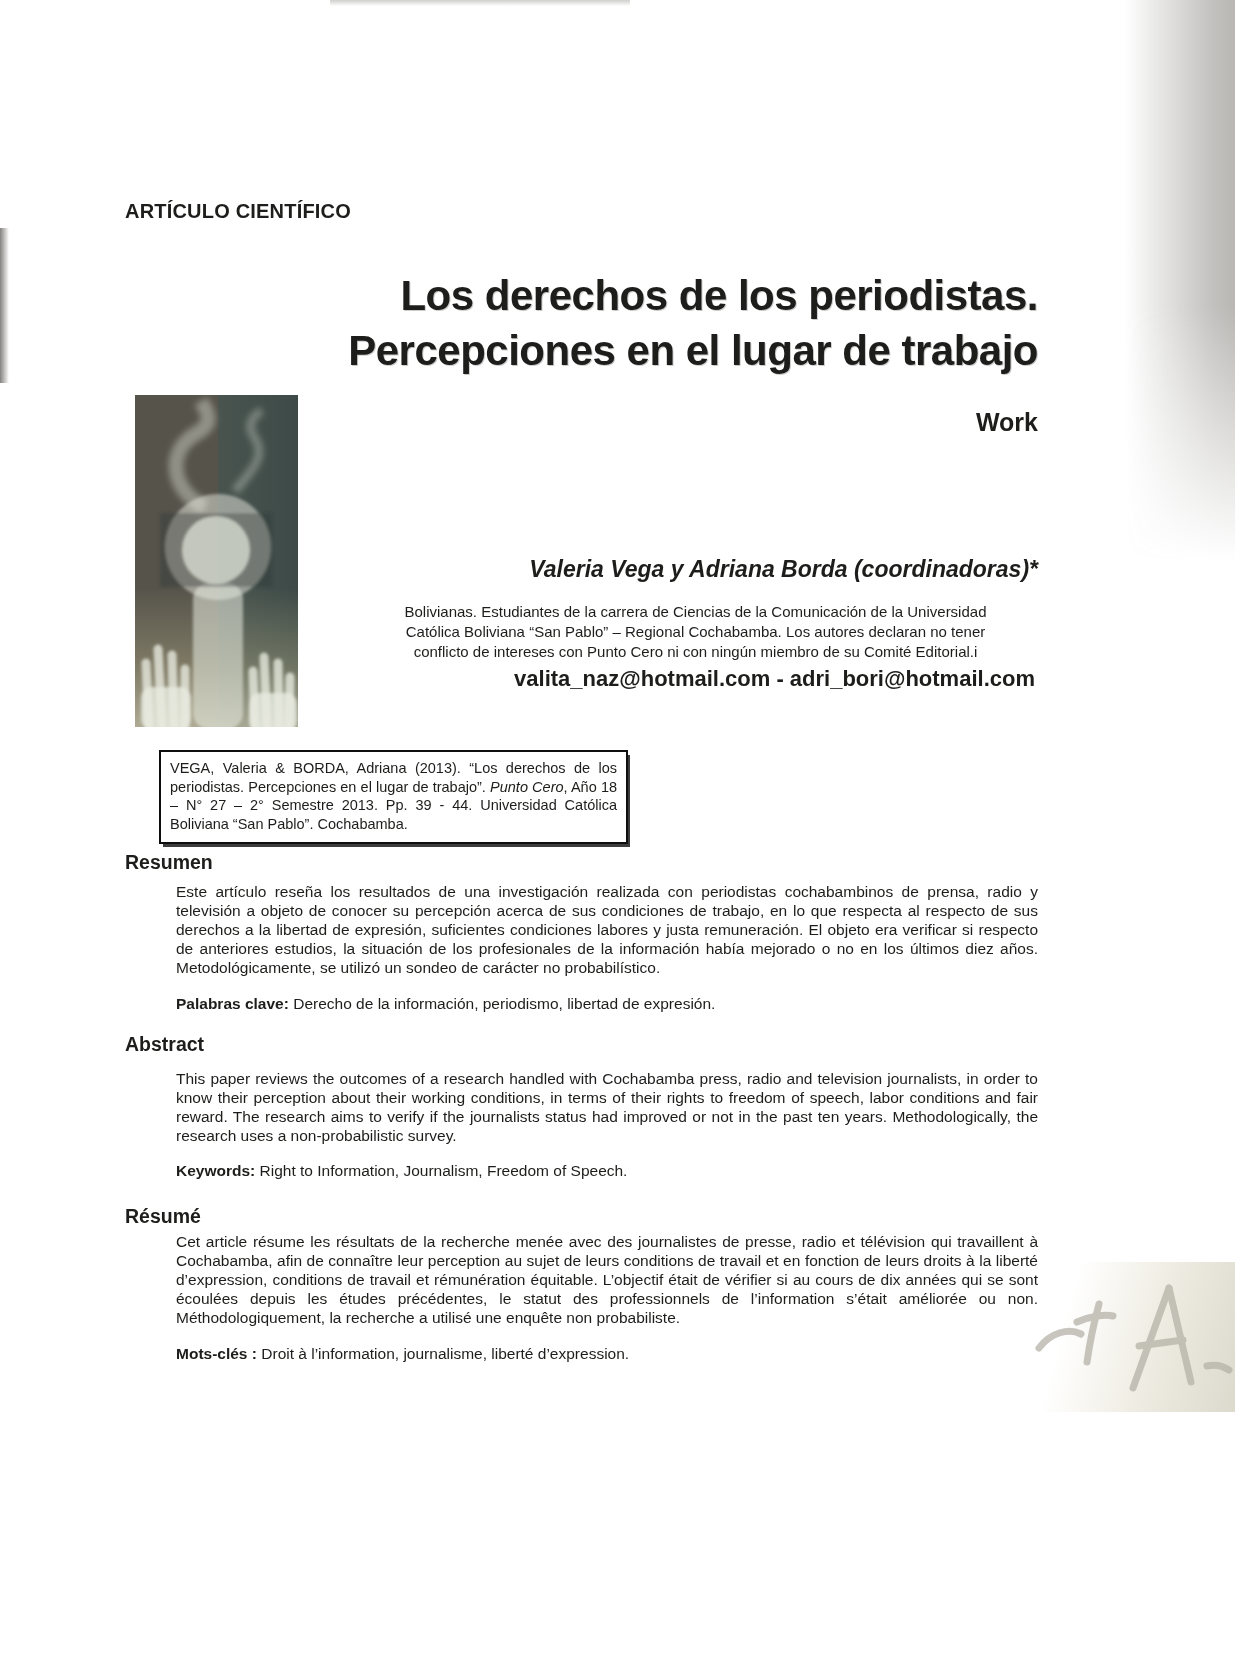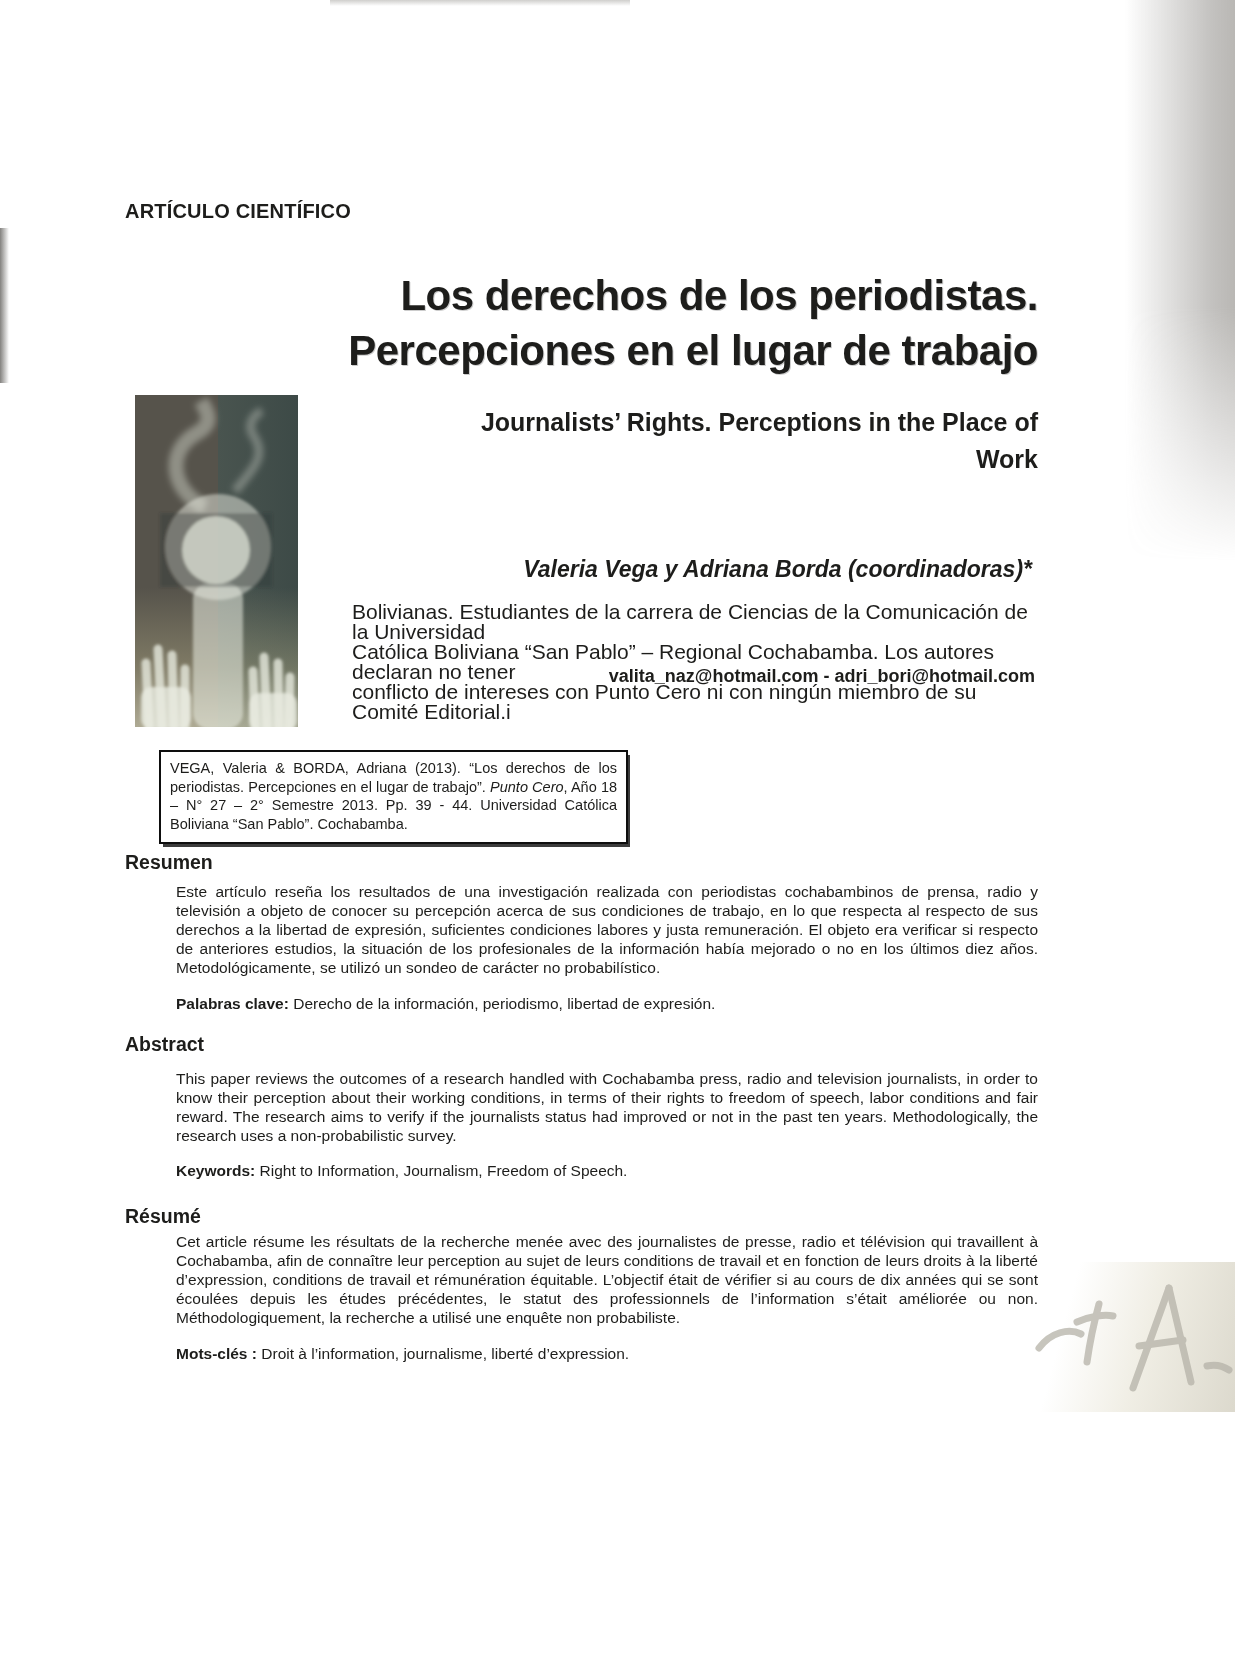--- a/index.html
+++ b/index.html
@@ -38,30 +38,30 @@
   .title{
     position:absolute;left:120px;right:197px;top:268px;
     text-align:right;font-weight:bold;font-size:42px;line-height:55px;letter-spacing:-0.5px;
     text-shadow:1px 1px 0 rgba(110,110,110,0.35);
   }
   .subtitle{
     position:absolute;left:330px;right:197px;top:404px;
     text-align:right;font-weight:bold;font-size:25px;line-height:37px;
   }
   .authors{
-    position:absolute;left:330px;right:203px;top:556px;
+    position:absolute;left:330px;right:197px;top:556px;
     text-align:right;font-weight:bold;font-style:italic;font-size:23px;
   }
   .affiliation{
     position:absolute;left:352px;right:196px;top:602px;
-    text-align:left;font-size:21px;line-height:20px;
+    text-align:center;font-size:15px;line-height:20px;
   }
   .emails{
     position:absolute;left:330px;right:200px;top:666px;
-    text-align:right;font-weight:bold;font-size:18px;
+    text-align:right;font-weight:bold;font-size:22px;
   }
 
   
   .artwork{
     position:absolute;left:135px;top:395px;width:163px;height:332px;
     background:
       linear-gradient(180deg, rgba(0,0,0,0) 58%, rgba(205,196,150,0.35) 82%, rgba(233,228,196,0.6) 100%),
       linear-gradient(90deg, #56534b 0%, #56534b 51%, #49544f 51%, #3d4a47 100%);
   }
 
@@ -112,21 +112,20 @@
   <div class="edge-left"></div>
 
   <div class="kicker">ARTÍCULO CIENTÍFICO</div>
 
   <div class="title">
     <div>Los derechos de los periodistas.</div>
     <div>Percepciones en el lugar de trabajo</div>
   </div>
 
   <div class="subtitle">
-    <div>Journalists’ Rights. Perceptions in the Place of</div>
     <div>Work</div>
   </div>
 
   <div class="artwork">
     <svg width="163" height="332" viewBox="0 0 163 332">
       <defs>
         <filter id="sblur" x="-40%" y="-40%" width="180%" height="180%">
             <feGaussianBlur stdDeviation="3"></feGaussianBlur>
           </filter>
         <filter id="sblur2" x="-40%" y="-40%" width="180%" height="180%">

